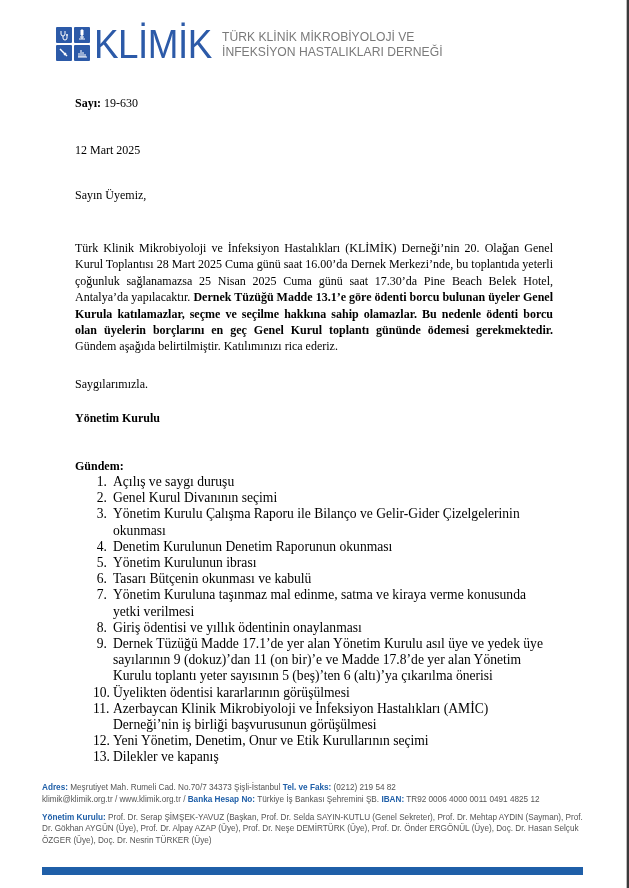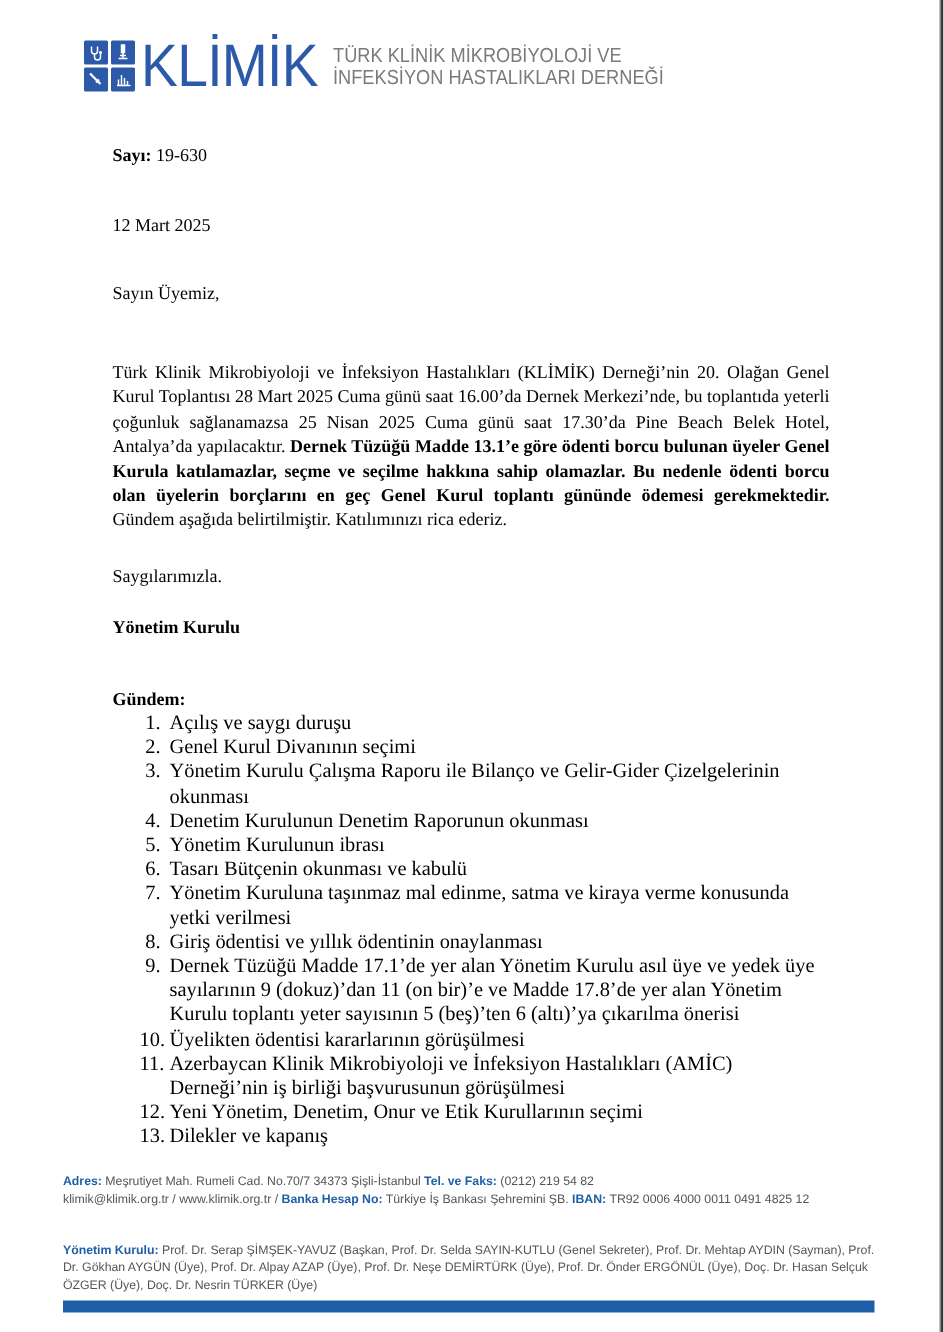--- a/index.html
+++ b/index.html
@@ -39,21 +39,21 @@
   .agenda { position: absolute; left: 75px; top: 474px; width: 478px; margin: 0; padding: 0; list-style: none; font-size: 13.6px; line-height: 16.2px; }
   .agenda li { display: flex; }
   .agenda .num { width: 38px; text-align: right; padding-right: 6px; box-sizing: border-box; flex-shrink: 0; }
   .agenda .num.wide { padding-right: 12px; text-align: left; padding-left: 18px; width: 38px; }
   .agenda .txt { flex: 1; }
 
   
   .footer { position: absolute; left: 42px; top: 782px; width: 545px; font-family: "Liberation Sans", sans-serif; font-size: 8.2px; line-height: 11.8px; color: #555; }
   .footer .lbl { color: #1f5fa8; font-weight: bold; }
   .footer .line { white-space: nowrap; }
-  .footer .board { margin-top: 22px; white-space: normal; }
+  .footer .board { margin-top: 6px; white-space: normal; }
   .footer-bar { position: absolute; left: 42px; top: 867px; width: 541px; height: 8px; background: #1f5fa8; }
 </style>
 </head>
 <body>
 
 <div class="right-edge-light"></div>
 <div class="right-edge"></div>
 
 <div class="logo">
   <div class="logo-grid">

